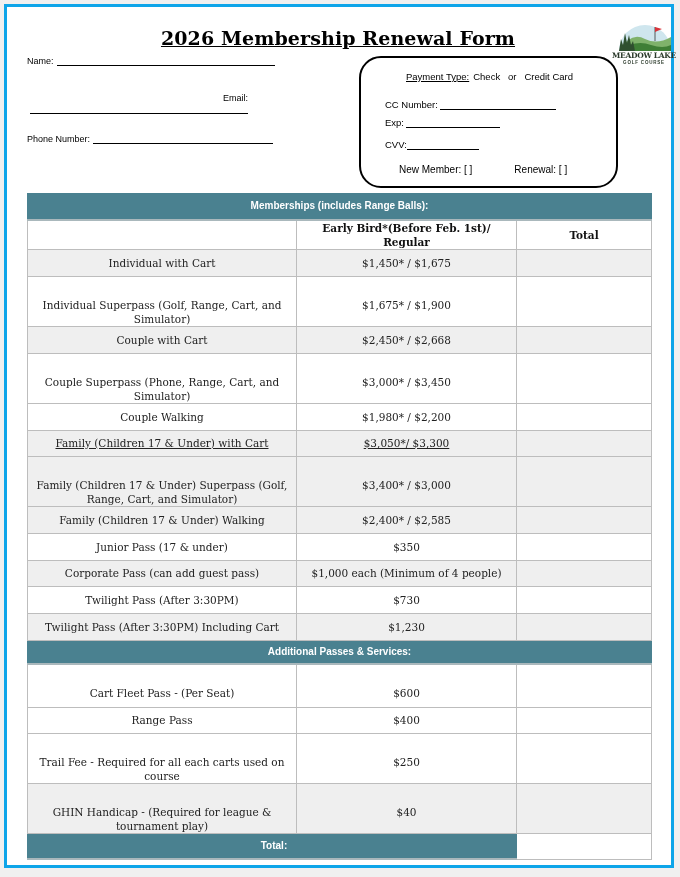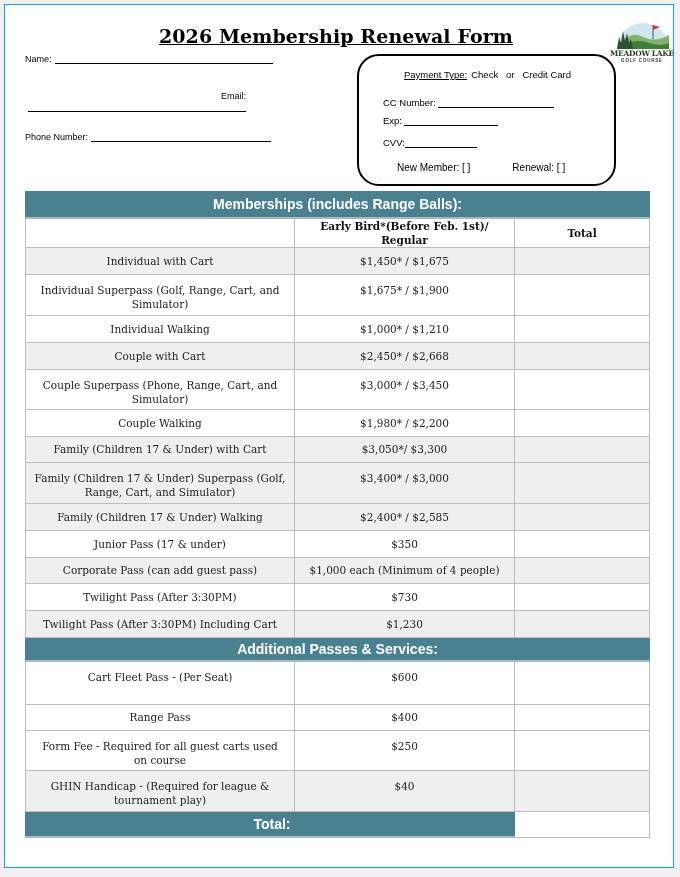--- a/index.html
+++ b/index.html
@@ -9,21 +9,21 @@
       position: relative;
       overflow: hidden;
       font-family: "Liberation Sans", sans-serif;
       color: #000;
     }
     .page {
       position: absolute;
       left: 4px; top: 4px;
       width: 670px; height: 864px;
       background: #fff;
-      border: 1px solid #0ea5e9;
+      border: 3px solid #0ea5e9;
       box-sizing: border-box;
     }
     .title {
       position: absolute;
       left: 0; width: 662px; top: 20px;
       text-align: center;
       font-family: "DejaVu Serif", serif;
       font-weight: bold;
       font-size: 19px;
       text-decoration: underline;
@@ -92,27 +92,27 @@
       color: #222;
     }
     table.grid td {
       border: 1px solid #bdbdbd;
       text-align: center;
       vertical-align: middle;
       padding: 0 8px;
       box-sizing: border-box;
       line-height: 14px;
     }
-    table.grid td.top { vertical-align: top; padding-top: 8px; }
+    table.grid td.top { vertical-align: top; padding-top: 21px; }
     tr.teal td {
       background: #4a8190;
       color: #fff;
       font-family: "Liberation Sans", sans-serif;
       font-weight: bold;
-      font-size: 14px;
+      font-size: 10px;
       border-color: #4a8190;
       border-bottom: 2px solid #aab8bc;
     }
     tr.gray td { background: #efefef; }
     tr.colhead td { font-weight: bold; font-size: 10.5px; color: #111; }
     td.total-label {
       text-align: center;
       padding-right: 4px !important;
     }
     td.total-cell { background: #fff !important; border: 1px solid #bdbdbd !important; }
@@ -191,41 +191,36 @@
         <tr class="gray" style="height:27px;">
           <td class="">Individual with Cart</td>
           <td class="">$1,450* / $1,675</td>
           <td></td>
         </tr>
         <tr class="" style="height:41px;">
           <td class="top">Individual Superpass (Golf, Range, Cart, and Simulator)</td>
           <td class="top">$1,675* / $1,900</td>
           <td></td>
         </tr>
-        <tr class="" style="height:27px;">
-          <td class="">Individual Walking</td>
-          <td class="">$1,000* / $1,210</td>
-          <td></td>
-        </tr>
         <tr class="gray" style="height:27px;">
           <td class="">Couple with Cart</td>
           <td class="">$2,450* / $2,668</td>
           <td></td>
         </tr>
         <tr class="" style="height:40px;">
           <td class="top">Couple Superpass (Phone, Range, Cart, and Simulator)</td>
           <td class="top">$3,000* / $3,450</td>
           <td></td>
         </tr>
         <tr class="" style="height:27px;">
           <td class="">Couple Walking</td>
           <td class="">$1,980* / $2,200</td>
           <td></td>
         </tr>
-        <tr class="gray" style="height:26px;">
+        <tr class="gray" style="height:26px;text-decoration:underline;">
           <td class="">Family (Children 17 &amp; Under) with Cart</td>
           <td class="">$3,050*/ $3,300</td>
           <td></td>
         </tr>
         <tr class="gray" style="height:41px;">
           <td class="top">Family (Children 17 &amp; Under) Superpass (Golf, Range, Cart, and Simulator)</td>
           <td class="top">$3,400* / $3,000</td>
           <td></td>
         </tr>
         <tr class="gray" style="height:27px;">
@@ -260,21 +255,21 @@
           <td class="top">Cart Fleet Pass - (Per Seat)</td>
           <td class="top">$600</td>
           <td></td>
         </tr>
         <tr class="" style="height:26px;">
           <td class="">Range Pass</td>
           <td class="">$400</td>
           <td></td>
         </tr>
         <tr class="" style="height:40px;">
-          <td class="top">Form Fee - Required for all guest carts used on course</td>
+          <td class="top">Trail Fee - Required for all each carts used on course</td>
           <td class="top">$250</td>
           <td></td>
         </tr>
         <tr class="gray" style="height:41px;margin-left:15px;">
           <td class="top">GHIN Handicap - (Required for league &amp; tournament play)</td>
           <td class="top">$40</td>
           <td></td>
         </tr>
         <tr class="teal" style="height:26px;">
           <td colspan="2" class="total-label">Total:</td>

